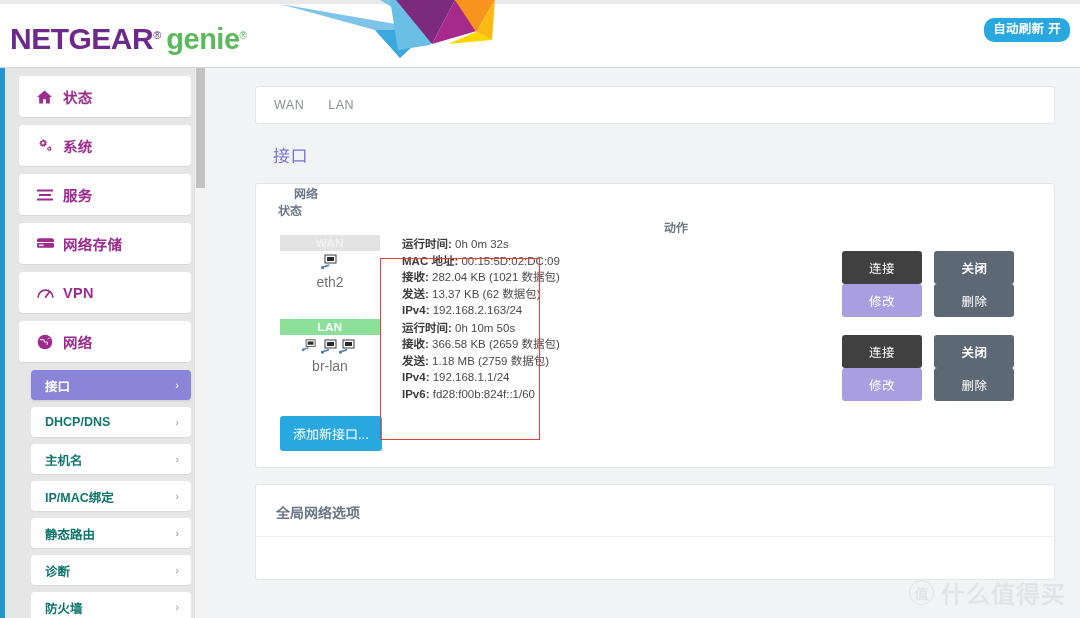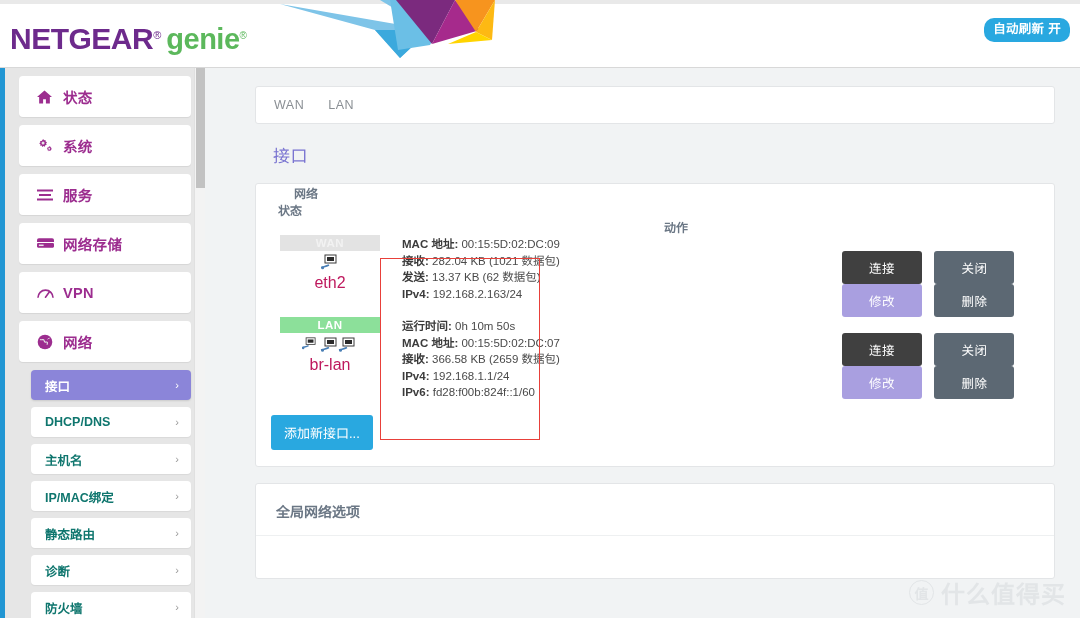--- a/index.html
+++ b/index.html
@@ -147,45 +147,45 @@
   .trow { display: flex; padding: 0; margin: 0 24px; align-items: flex-start; }
 
   .cell-network { width: 100px; padding: 0; text-align: center; }
   .if-badge {
     display: block; width: 100%; font-size: 11.5px; font-weight: bold;
     color: #ffffff; text-align: center; padding: 2px 0 2px 0; letter-spacing: 0.5px;
   }
   .if-badge.wan { background: #e3e3e3; color: #f2f2f2; }
   .if-badge.lan { background: #8ce09a; color: #ffffff; }
   .if-icons { padding: 3px 0 0 0; line-height: 1; }
-  .if-name { font-size: 16px; color: #be185d; padding: 1px 0 6px 0; }
+  .if-name { font-size: 14px; color: #737373; padding: 1px 0 6px 0; }
 
   .cell-status { width: 420px; padding-left: 22px; position: relative; }
   .status-block { font-size: 11.5px; color: #4a4a4a; line-height: 16.5px; padding-top: 1px; }
   .status-block .k { font-weight: bold; color: #3b3b3b; }
 
   .cell-action { flex: 1; padding-left: 42px; padding-top: 16px; }
   .btn {
     display: inline-block; border: none; border-radius: 3px; cursor: pointer;
     font-size: 12.5px; color: #ffffff; padding: 7px 0; width: 80px; text-align: center;
     margin-right: 8px; letter-spacing: 0.5px;
   }
   .btn-connect { background: #404040; }
-  .btn-stop    { background: #5c6873; }
+  .btn-stop    { background: #5c6873; font-weight: bold; }
   .btn-edit    { background: #a99fe0; }
   .btn-delete  { background: #5c6873; }
 
   
   .red-box {
     position: absolute; left: 380px; top: 258px;
     width: 160px; height: 182px;
     border: 1.5px solid #e8403a; pointer-events: none; z-index: 30;
   }
 
-  .add-if-row { padding: 14px 24px 16px 15px; }
+  .add-if-row { padding: 14px 24px 16px 24px; }
   .btn-add {
     background: #29a8e0; color: #fff; border: none; border-radius: 3px;
     font-size: 13px; padding: 8px 13px; cursor: pointer;
   }
 
   
   .form-row { display: flex; align-items: center; padding: 18px 24px 24px 24px; }
 
   
   .watermark {
@@ -361,20 +361,21 @@
                   <rect x="6" y="3" width="7" height="4" fill="#2b2b2b"></rect>
                   <path d="M0 13.5c3-1 5-1 8-2.5" stroke="#4a7fb5" stroke-width="1.6" fill="none"></path>
                   <circle cx="1.6" cy="13.8" r="1.5" fill="#4a7fb5"></circle>
                 </svg>
             </div>
             <div class="if-name">eth2</div>
           </div>
 
           <div class="cell-status">
             <div class="status-block">
+              <div><span class="k">运行时间:</span><span> 0h 0m 32s</span></div>
               <div><span class="k">MAC 地址:</span><span> 00:15:5D:02:DC:09</span></div>
               <div><span class="k">接收:</span><span> 282.04 KB (1021 数据包)</span></div>
               <div><span class="k">发送:</span><span> 13.37 KB (62 数据包)</span></div>
               <div><span class="k">IPv4:</span><span> 192.168.2.163/24</span></div>
             </div>
           </div>
 
           <div class="cell-action">
             <button class="btn btn-connect">连接</button>
             <button class="btn btn-stop">关闭</button>
@@ -407,22 +408,22 @@
                     <circle cx="1.5" cy="13.3" r="1.5" fill="#4a7fb5"></circle>
                 </g>
               </svg>
             </div>
             <div class="if-name">br-lan</div>
           </div>
 
           <div class="cell-status">
             <div class="status-block">
               <div><span class="k">运行时间:</span><span> 0h 10m 50s</span></div>
-              <div><span class="k">MAC 地址:</span><span> 00:15:5D:02:DC:07</span></div>
               <div><span class="k">接收:</span><span> 366.58 KB (2659 数据包)</span></div>
+              <div><span class="k">发送:</span><span> 1.18 MB (2759 数据包)</span></div>
               <div><span class="k">IPv4:</span><span> 192.168.1.1/24</span></div>
               <div><span class="k">IPv6:</span><span> fd28:f00b:824f::1/60</span></div>
             </div>
           </div>
 
           <div class="cell-action">
             <button class="btn btn-connect">连接</button>
             <button class="btn btn-stop">关闭</button>
             <button class="btn btn-edit">修改</button>
             <button class="btn btn-delete">删除</button>

